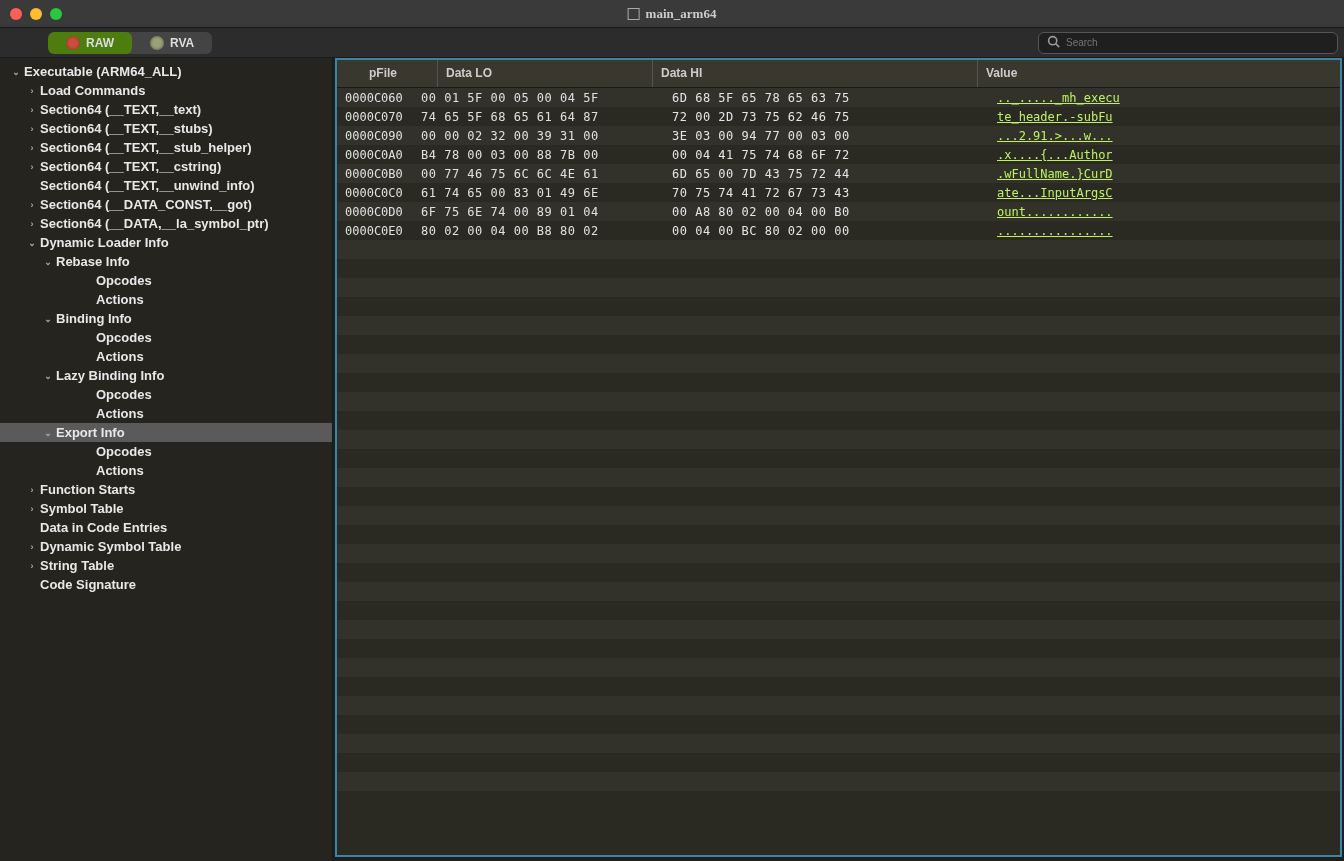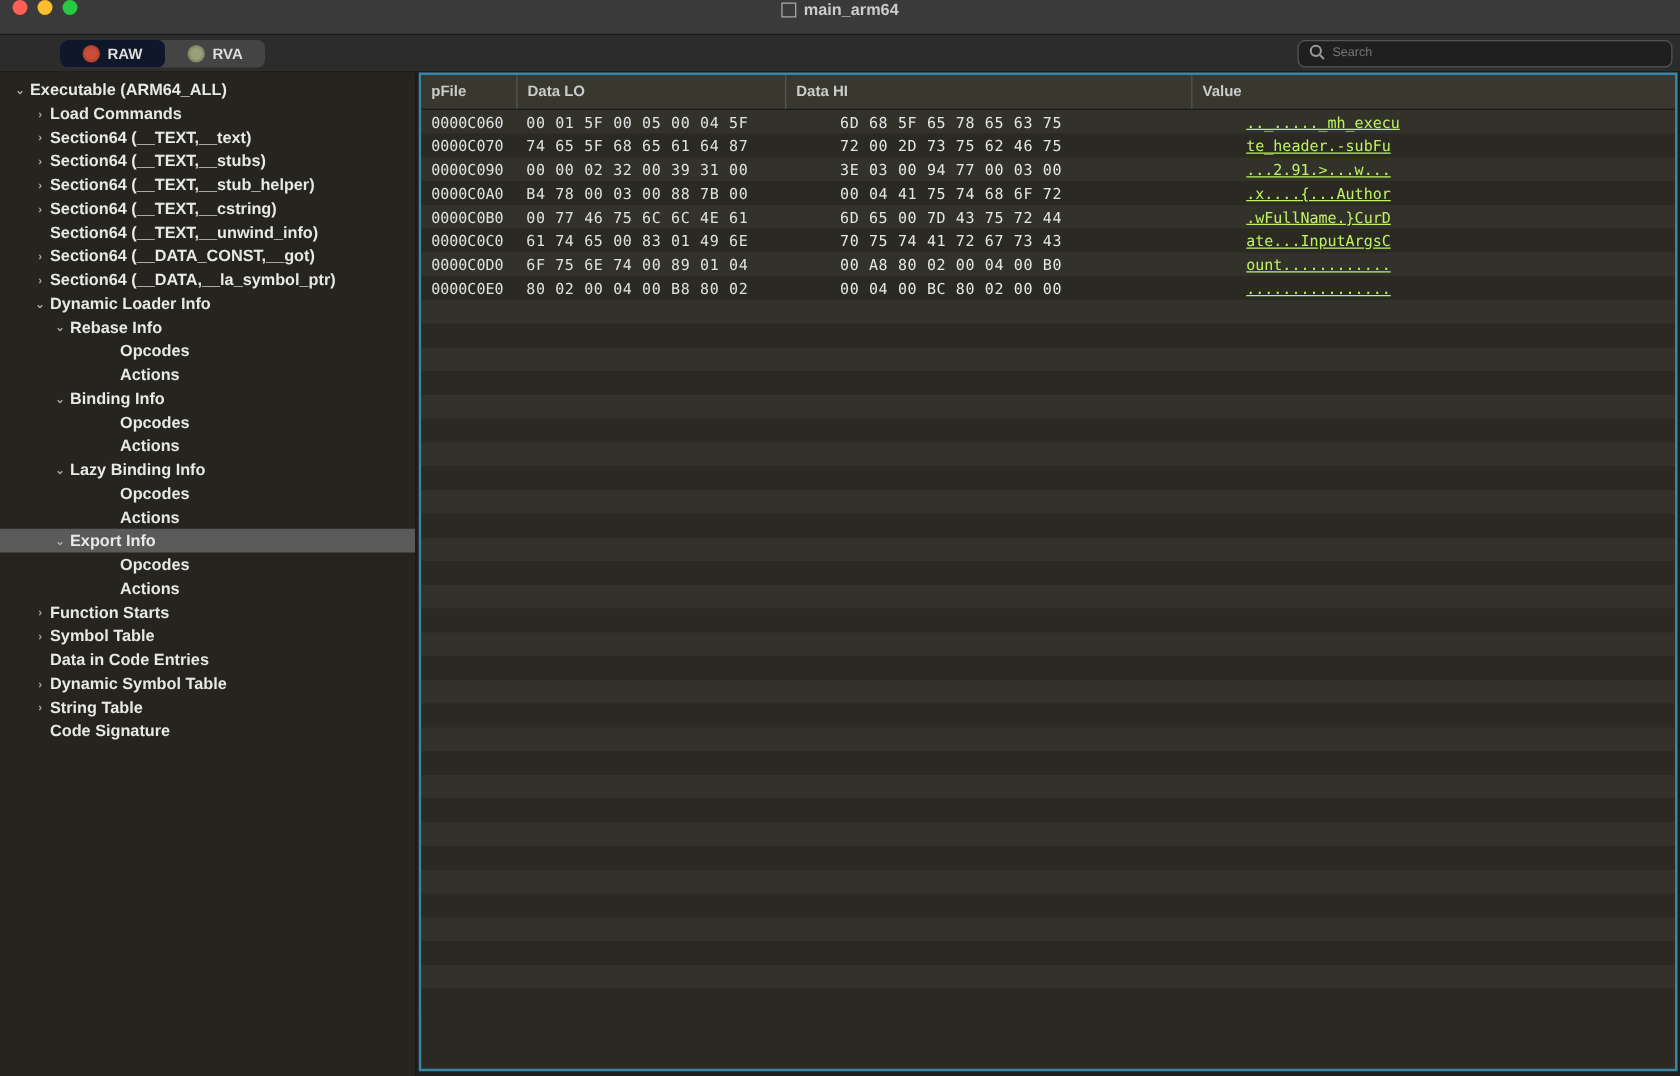--- a/index.html
+++ b/index.html
@@ -11,22 +11,23 @@
     overflow: hidden;
     width: 1344px;
     height: 861px;
   }
   
   .titlebar {
     height: 28px;
     background: #3a3a3a;
     border-bottom: 1px solid #1a1a1a;
     display: flex;
-    align-items: flex-start;
+    align-items: center;
     position: relative;
+    font-family: Liberation Serif, serif;
   }
   .traffic-lights {
     display: flex;
     gap: 8px;
     padding-left: 10px;
   }
   .traffic-light {
     width: 12px; height: 12px; border-radius: 50%;
   }
   .tl-close { background: #ff5f57; }
@@ -72,21 +73,21 @@
     align-items: center;
     gap: 6px;
     font-size: 12px;
     color: #ddd;
     border: none;
     background: transparent;
     cursor: pointer;
     font-weight: 600;
   }
   .seg-btn.active {
-    background: #0f172a;
+    background: #4d7c0f;
     border-radius: 6px;
   }
   .seg-icon-raw {
     width: 14px; height: 14px;
     background: radial-gradient(circle, #c94f3a 40%, #8a2d1a 100%);
     border-radius: 50%;
   }
   .seg-icon-rva {
     width: 14px; height: 14px;
     background: radial-gradient(circle, #9aa07a 40%, #5a5d3e 100%);
@@ -162,20 +163,21 @@
     margin: 0 2px 4px 2px;
     display: flex;
     flex-direction: column;
     overflow: hidden;
   }
   .col-headers {
     display: flex;
     background: #38382f;
     height: 28px;
     border-bottom: 1px solid #1a1a1a;
+    padding-left: 24px;
   }
   .col-header {
     padding: 6px 8px 0 8px;
     font-size: 12px;
     font-weight: 600;
     color: #ccc;
     border-left: 1px solid #555;
   }
   .col-header:first-child { border-left: none; }
   .col-pfile { width: 76px; }

